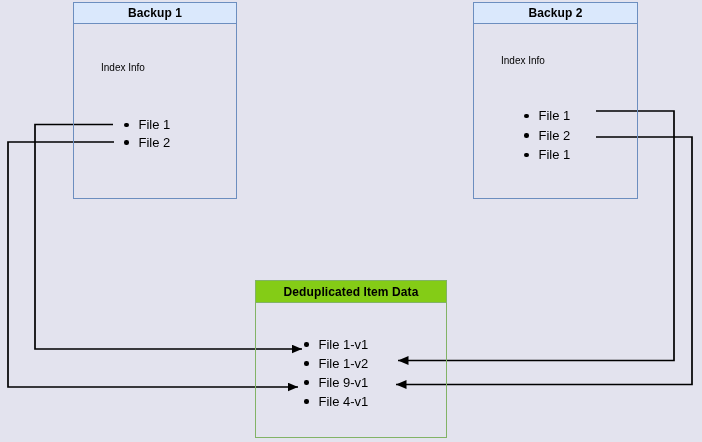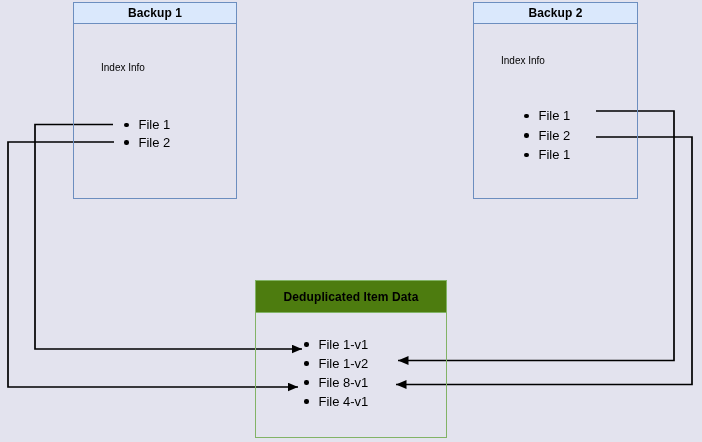--- a/index.html
+++ b/index.html
@@ -65,33 +65,33 @@
         <span class="txt">File 2</span>
       </div>
       <div class="li">
         <span class="dot"></span>
         <span class="txt">File 1</span>
       </div>
     </div>
   </div>
 
   <div class="box" style="left: 255px; top: 280px; width: 192px; height: 158px; border-color: rgb(130, 179, 102);">
-    <div class="titlebar" style="height: 32px; background-color: #4d7c0f; border-color: rgb(130, 179, 102);">Deduplicated Item Data</div>
+    <div class="titlebar" style="height: 22px; background-color: #84cc16; border-color: rgb(130, 179, 102);">Deduplicated Item Data</div>
     <div class="list" style="left:48px;top:54px;--rh:19px;">
       <div class="li">
         <span class="dot"></span>
         <span class="txt">File 1-v1</span>
       </div>
       <div class="li">
         <span class="dot"></span>
         <span class="txt">File 1-v2</span>
       </div>
       <div class="li">
         <span class="dot"></span>
-        <span class="txt">File 8-v1</span>
+        <span class="txt">File 9-v1</span>
       </div>
       <div class="li">
         <span class="dot"></span>
         <span class="txt">File 4-v1</span>
       </div>
     </div>
   </div>
 
 </div>
 

